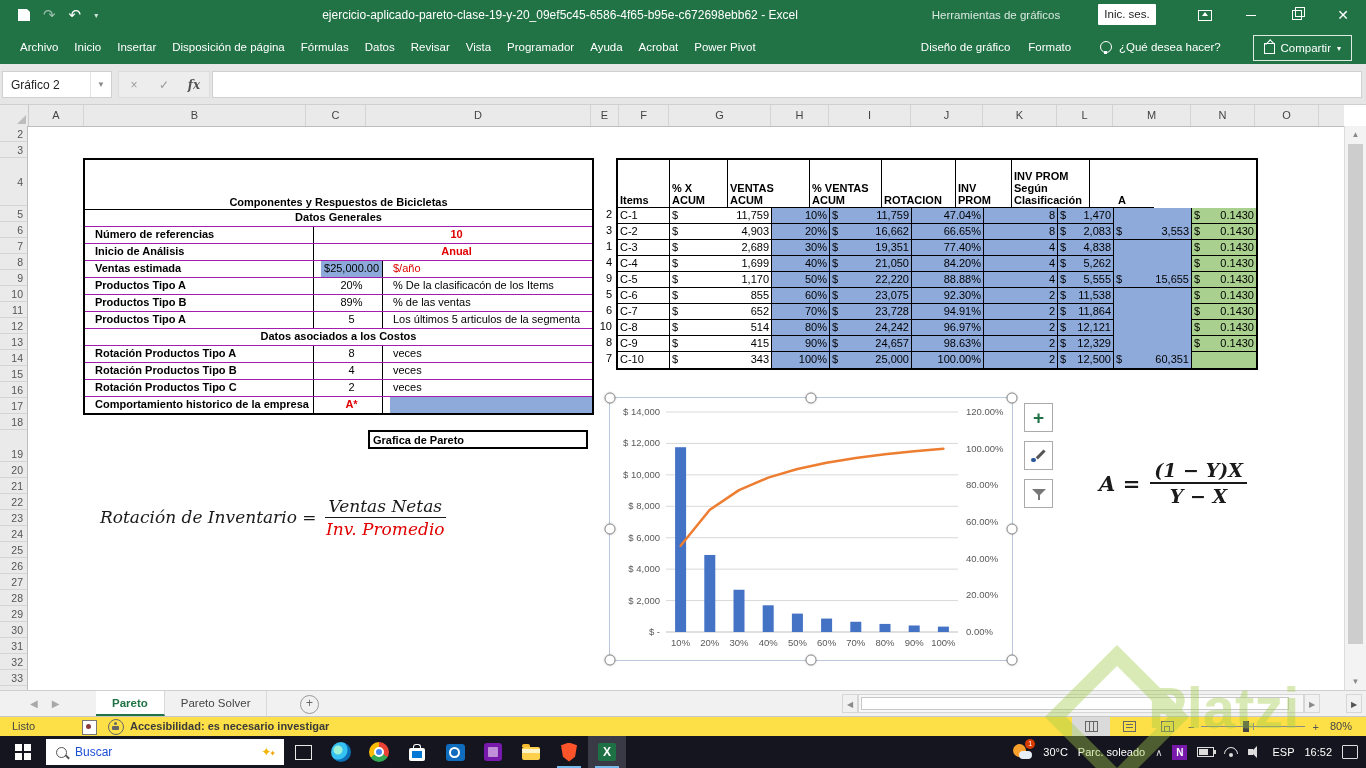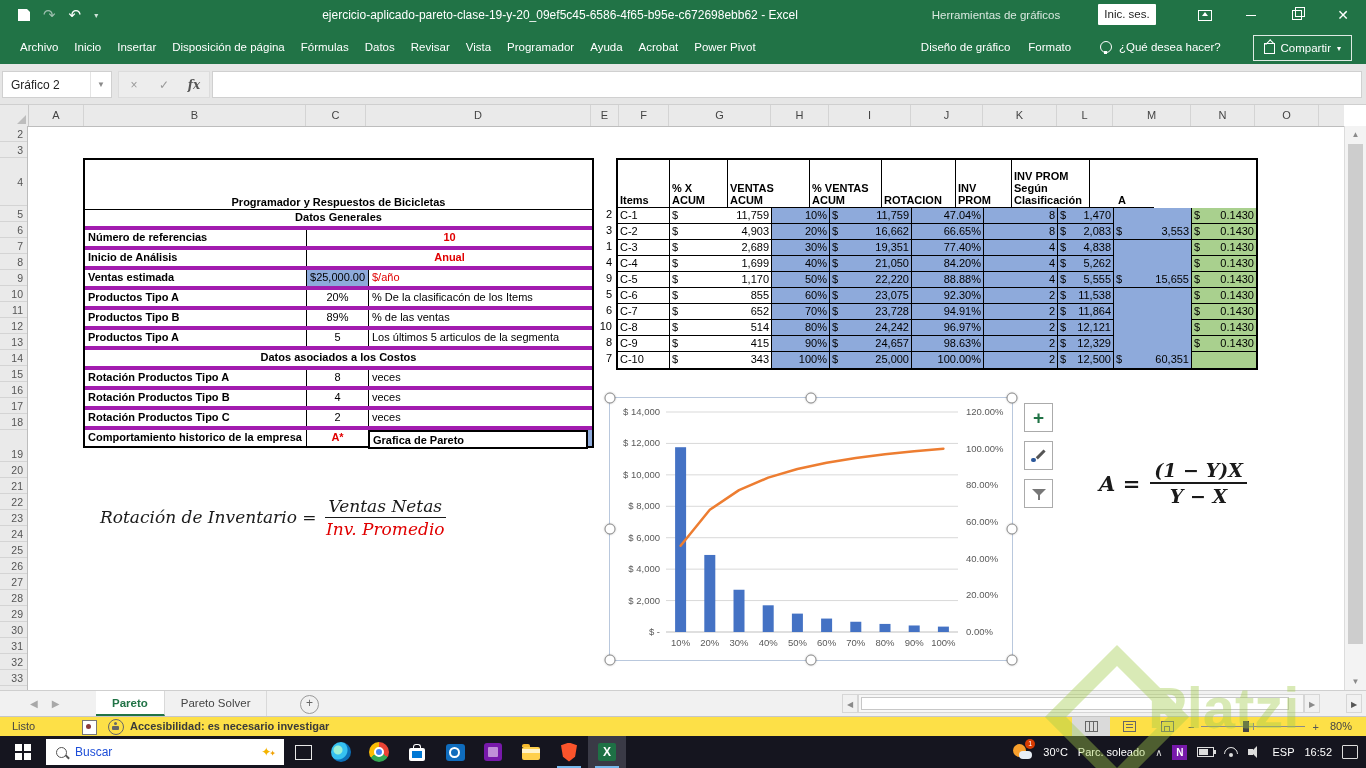--- a/index.html
+++ b/index.html
@@ -49,24 +49,24 @@
   .colhdrs{position:absolute;left:0;top:104px;width:1344px;height:22px;background:#eaeaea;display:flex;border-bottom:1px solid #bdbdbd;z-index:3;}
   .cornerbox{width:28px;height:22px;border-right:1px solid #c9c9c9;position:relative;}
   .cornerbox::after{content:"";position:absolute;right:2px;bottom:2px;border-left:9px solid transparent;border-bottom:9px solid #bdbdbd;}
   .colh{height:22px;line-height:22px;text-align:center;font-size:11px;color:#444;border-right:1px solid #d4d4d4;box-sizing:border-box;}
   .rowhdrs{position:absolute;left:0;top:126px;width:28px;height:564px;background:#eaeaea;border-right:1px solid #bdbdbd;box-sizing:border-box;z-index:3;}
   .rowh{display:flex;align-items:center;justify-content:flex-end;padding-right:4px;font-size:10.5px;color:#555;border-bottom:1px solid #d4d4d4;box-sizing:border-box;}
   .gridarea{position:absolute;left:28px;top:126px;width:1316px;height:564px;background:#fff;overflow:visible;z-index:2;}
   
   .lt{position:absolute;left:55px;top:32px;width:507px;border:2px solid #000;background:#fff;font-size:11px;color:#000;box-sizing:content-box;}
   .lt-title{height:48px;display:flex;align-items:flex-end;justify-content:center;font-weight:bold;border-bottom:1px solid #000;padding-bottom:1px;}
-  .lt-row{display:flex;height:16px;border-bottom:4px solid #a21caf;line-height:15px;}
+  .lt-row{display:flex;height:16px;border-bottom:1px solid #a21caf;line-height:15px;}
   .lt-row:last-child{border-bottom:none;}
   .lt-sec{display:block;text-align:center;font-weight:bold;}
-  .lt-cell{box-sizing:border-box;overflow:hidden;white-space:nowrap;}
+  .lt-cell{box-sizing:border-box;overflow:hidden;white-space:nowrap;margin-left:7px;}
   .lt-label{width:222px;font-weight:bold;padding-left:3px;border-right:1px solid #000;}
   .lt-val{width:62px;text-align:center;border-right:1px solid #000;}
   .lt-val.acctc{display:flex;justify-content:space-between;padding:0 3px;text-align:left;}
   .lt-merged{flex:1;text-align:center;font-weight:bold;border-right:none;}
   .lt-desc{flex:1;padding-left:3px;}
   .redtx{color:#e00000;}
   .bluebg{background:#8EAADB;}
   .greenbg{background:#A9D08E;}
   
   .itt{position:absolute;left:588px;top:32px;border:2px solid #000;background:#fff;font-size:11px;color:#000;}
@@ -328,21 +328,21 @@
       <div class="rowh" style="height: 16px;">30</div>
       <div class="rowh" style="height: 16px;">31</div>
       <div class="rowh" style="height: 16px;">32</div>
       <div class="rowh" style="height: 16px;">33</div>
       <div class="rowh" style="height: 16px;">34</div>
     </div>
 
   <div class="gridarea">
 
     <div class="lt">
-        <div class="lt-title">Programador y Respuestos de Bicicletas</div>
+        <div class="lt-title">Componentes y Respuestos de Bicicletas</div>
         <div class="lt-row lt-sec">Datos Generales</div>
         <div class="lt-row">
           <div class="lt-cell lt-label">Número de referencias</div>
           <div class="lt-cell lt-merged redtx">10</div>
         </div>
         <div class="lt-row">
           <div class="lt-cell lt-label">Inicio de Análisis</div>
           <div class="lt-cell lt-merged redtx">Anual</div>
         </div>
         <div class="lt-row">

